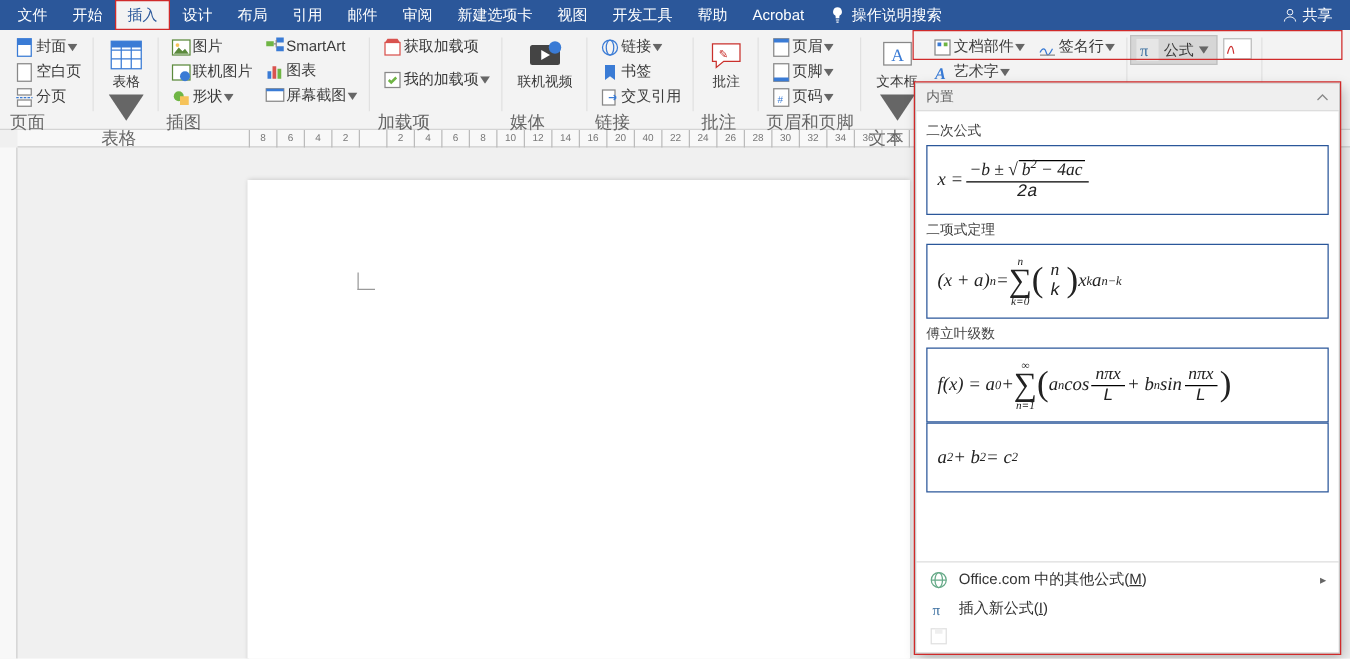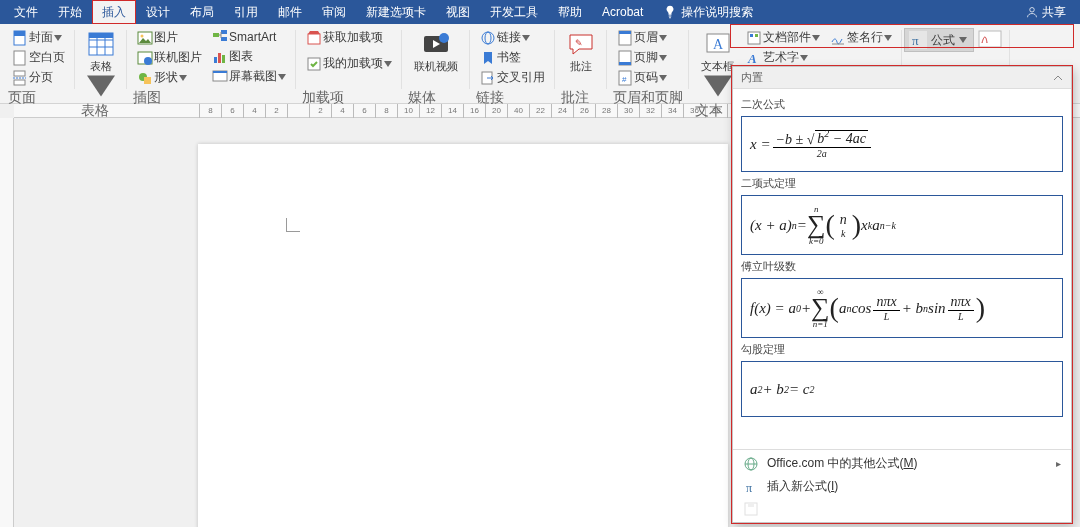--- a/index.html
+++ b/index.html
@@ -115,21 +115,21 @@
   }
   .eqn-section-title { font-size: 11px; color: #444; margin: 4px 0 4px; }
   .eqn-card {
     border: 1px solid #2b579a; padding: 8px 8px; min-height: 56px;
     font-family: "Cambria Math", "Times New Roman", serif;
     font-style: italic; font-size: 15px; color: #222;
     display: flex; align-items: center;
   }
   .eqn-card .frac { display: inline-flex; flex-direction: column; align-items: center; vertical-align: middle; margin: 0 2px; }
   .eqn-card .frac .num { border-bottom: 1px solid #000; padding: 0 3px; font-size: 14px; }
-  .eqn-card .frac .den { padding: 0 3px; font-size: 10px; }
+  .eqn-card .frac .den { padding: 0 3px; font-size: 14px; font-family: Liberation Mono, monospace; }
   .eqn-card .bigop { font-size: 26px; font-style: normal; line-height: 22px; }
   .eqn-card .limits { display: inline-flex; flex-direction: column; align-items: center; font-size: 9px; font-style: italic; line-height: 10px; vertical-align: middle; }
   .eqn-card sup, .eqn-card sub { font-size: 10px; font-style: italic; }
   .eqn-card .sqrt { border-top: 1px solid #000; padding: 0 2px; margin-left: 1px; }
   .eqn-card .radic { font-style: normal; }
   .eqn-card .paren-big { font-size: 28px; font-style: normal; vertical-align: middle; line-height: 20px; }
 
   .eqn-footer {
     border-top: 1px solid #ddd; padding: 2px 0;
     display: flex; flex-direction: column;
@@ -575,21 +575,20 @@
           <span>∞</span>
           <span class="bigop">∑</span>
           <span>n=1</span>
         </span> <span class="paren-big">(</span>a<sub>n</sub> cos <span class="frac">
           <span class="num">nπx</span>
           <span class="den">L</span>
         </span> + b<sub>n</sub> sin <span class="frac">
           <span class="num">nπx</span>
           <span class="den">L</span>
         </span><span class="paren-big">)</span></div>
-      <div class="eqn-section-title">勾股定理</div>
       <div class="eqn-card">a<sup>2</sup> + b<sup>2</sup> = c<sup>2</sup></div>
     </div>
 
   <div class="eqn-footer">
     <div class="eqn-menu-item">
       <svg viewBox="0 0 16 16">
           <circle cx="8" cy="8" r="6" fill="none" stroke="#6a8"></circle>
           <ellipse cx="8" cy="8" rx="3" ry="6" fill="none" stroke="#6a8"></ellipse>
           <line x1="2" y1="8" x2="14" y2="8" stroke="#6a8"></line>
         </svg>

